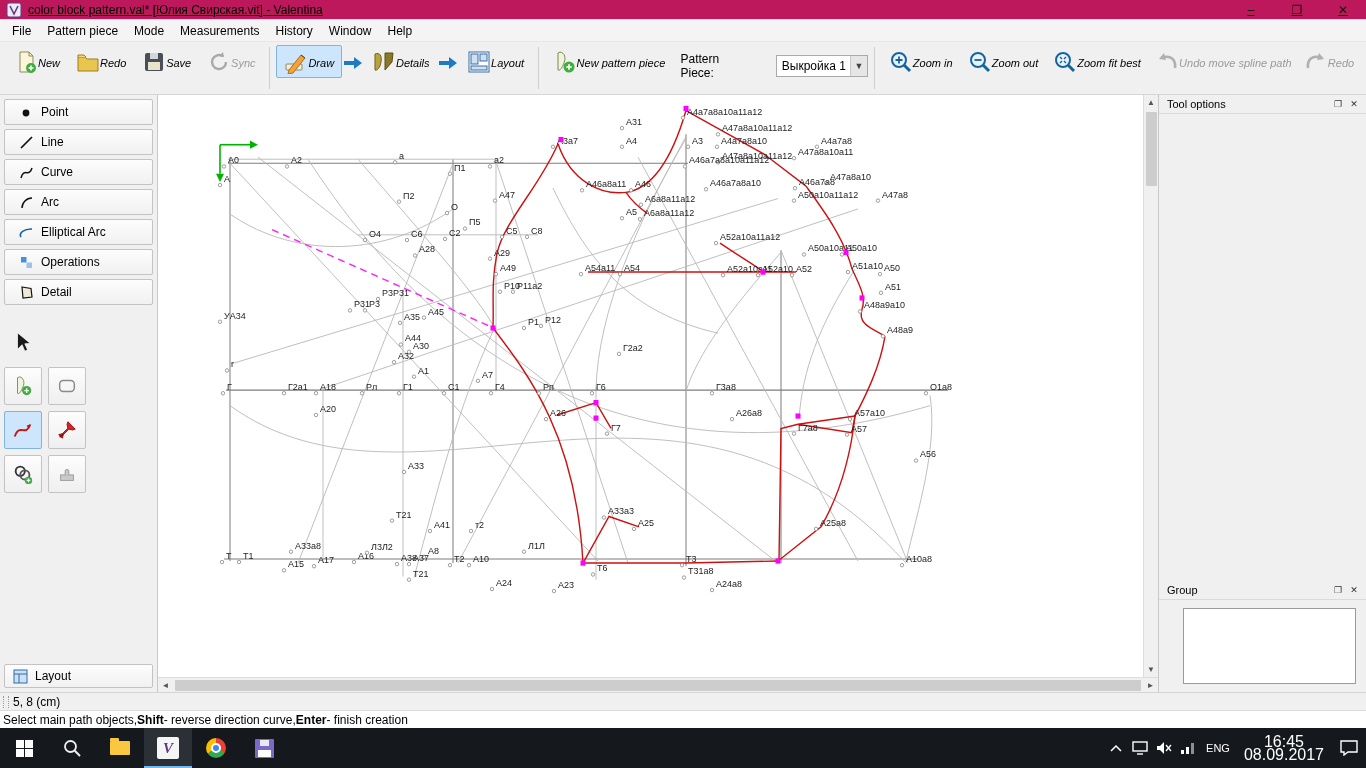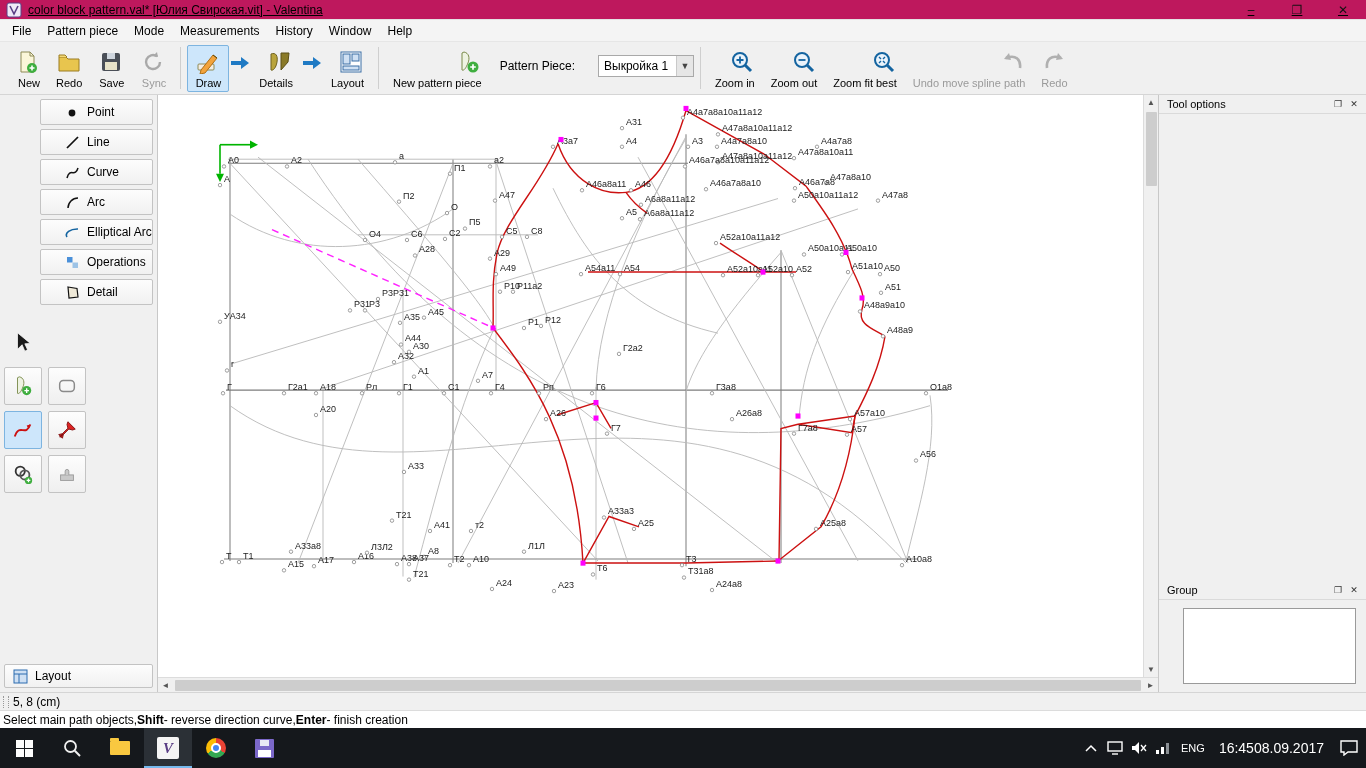--- a/index.html
+++ b/index.html
@@ -13,38 +13,38 @@
   .titlebar .ttl { flex:0 1 auto; font-size:12px; }
   .titlebar .spacer { flex:1; }
   .win-btn { width:46px; height:21px; display:flex; align-items:center; justify-content:center; font-size:12px; color:#111; }
 
   
   .menubar { height:22px; background:#f4f4f4; display:flex; align-items:center; padding-left:4px; border-bottom:1px solid #e6e6e6; }
   .menu-item { padding:2px 8px; height:20px; line-height:17px; }
 
   
   .toolbar { height:53px; background:#f0f0f0; border-bottom:1px solid #d5d5d5; display:flex; align-items:flex-start; padding:3px 4px 0 6px; }
-  .tb-btn { display:flex; flex-direction:column; align-items:flex-end; justify-content:flex-start; padding:3px 7px 2px 7px; border:1px solid transparent; border-radius:2px; min-width:40px; }
+  .tb-btn { display:flex; flex-direction:row; align-items:center; justify-content:flex-start; padding:3px 7px 2px 7px; border:1px solid transparent; border-radius:2px; min-width:40px;font-style:italic; }
   .tb-btn .tb-ic { width:26px; height:26px; display:flex; align-items:center; justify-content:center; }
   .tb-btn .tb-lb { font-size:11px; margin-top:2px; white-space:nowrap; }
   .tb-btn.active { background:#cde6fb; border:1px solid #7db4e0; }
   .tb-btn.disabled .tb-lb { color:#9a9a9a; }
   .tb-sep { width:1px; height:42px; background:#cfcfcf; margin:2px 6px; }
   .flow-arrow { display:flex; align-items:center; height:32px; margin:2px 1px; }
   .pp-label { align-self:center; margin:0 23px 8px 10px; font-size:12px; }
   .combo { align-self:center; margin-bottom:8px; width:96px; height:22px; background:#fff; border:1px solid #a9a9a9; display:flex; align-items:center; }
   .combo .val { flex:1; padding-left:5px; font-size:12px; white-space:nowrap; overflow:hidden; }
   .combo .combo-arrow { width:17px; height:100%; background:#e6e6e6; border-left:1px solid #c9c9c9; display:flex; align-items:center; justify-content:center; font-size:9px; color:#444; }
 
   
   .main { flex:1; display:flex; min-height:0; }
 
   
   .toolbox { width:158px; background:#f0f0f0; border-right:1px solid #c8c8c8; display:flex; flex-direction:column; padding:4px; }
-  .cat-btn { height:26px; margin-bottom:4px; background:linear-gradient(#fdfdfd,#f1f1f1); border:1px solid #c3c3c3; border-radius:2px; display:flex; align-items:center; padding-left:24px;margin-left:36px; }
+  .cat-btn { height:26px; margin-bottom:4px; background:linear-gradient(#fdfdfd,#f1f1f1); border:1px solid #c3c3c3; border-radius:2px; display:flex; align-items:center; padding-left:14px; }
   .cat-ic { width:15px; height:15px; margin-right:7px; display:inline-flex; }
   .cat-lb { font-size:12px; }
   .tool-grid { margin-top:14px; display:flex; flex-direction:column; gap:6px; }
   .tg-row { display:flex; gap:6px; }
   .tg-btn { width:38px; height:38px; border:1px solid #c3c3c3; border-radius:2px; background:linear-gradient(#fdfdfd,#efefef); display:flex; align-items:center; justify-content:center; }
   .tg-btn.checked { background:#cde6fb; border:1px solid #7db4e0; }
   .tg-btn.flat { border-color:transparent; background:transparent; }
   .toolbox .grow { flex:1; }
   .layout-btn { height:24px; background:linear-gradient(#fdfdfd,#f1f1f1); border:1px solid #c3c3c3; border-radius:2px; display:flex; align-items:center; padding-left:8px; }
   .layout-btn .cat-ic { margin-right:7px; }
@@ -84,21 +84,21 @@
   .grip { width:6px; height:12px; margin:0 4px 0 3px; border-left:1px dotted #999; border-right:1px dotted #999; }
   .status-hint { height:18px; background:#ffffff; border-top:1px solid #dcdcdc; display:flex; align-items:center; padding-left:3px; font-size:12px; white-space:nowrap; overflow:hidden; }
 
   
   .taskbar { height:40px; background:#15181c; display:flex; align-items:stretch; color:#fff; }
   .tk-btn { width:48px; display:flex; align-items:center; justify-content:center; }
   .tk-btn.active-app { background:#2b3036; box-shadow:inset 0 -2px 0 #76b9ed; }
   .tk-tray { margin-left:auto; display:flex; align-items:center; }
   .tray-ic { width:24px; height:40px; display:flex; align-items:center; justify-content:center; }
   .tk-lang { font-size:11px; padding:0 6px; }
-  .tk-clock { display:flex; align-items:center; justify-content:center; font-size:14px; line-height:13px; padding:0 8px; }
+  .tk-clock { display:flex; flex-direction:column; align-items:center; justify-content:center; font-size:16px; line-height:13px; padding:0 8px; }
   .win-logo { display:grid; grid-template-columns:8px 8px; grid-template-rows:8px 8px; gap:1px; }
   .win-logo div { background:#fdfdfd; }
   .chrome-ic { width:20px; height:20px; border-radius:50%; background:conic-gradient(#ea4335 0 33%, #34a853 33% 66%, #fbbc05 66% 100%); position:relative; }
   .chrome-ic::after { content:""; position:absolute; inset:5px; border-radius:50%; background:#4285f4; border:2px solid #fff; }
   .folder-ic { width:20px; height:14px; background:#f9c840; border-radius:1px; position:relative; }
   .folder-ic::before { content:""; position:absolute; top:-3px; left:0; width:9px; height:3px; background:#f9c840; border-radius:1px 1px 0 0; }
   .vlogo { width:22px; height:22px; background:#f5f5f5; border-radius:2px; display:flex; align-items:center; justify-content:center; color:#5a3e85; font-family:"Liberation Serif", serif; font-style:italic; font-weight:bold; font-size:15px; }
   .floppy-ic { width:19px; height:19px; background:#7b68c9; position:relative; border-radius:1px; }
   .floppy-ic::before { content:""; position:absolute; top:1px; left:5px; width:9px; height:6px; background:#e8e8f5; }
   .floppy-ic::after { content:""; position:absolute; bottom:1px; left:3px; width:13px; height:7px; background:#ffffff; }

